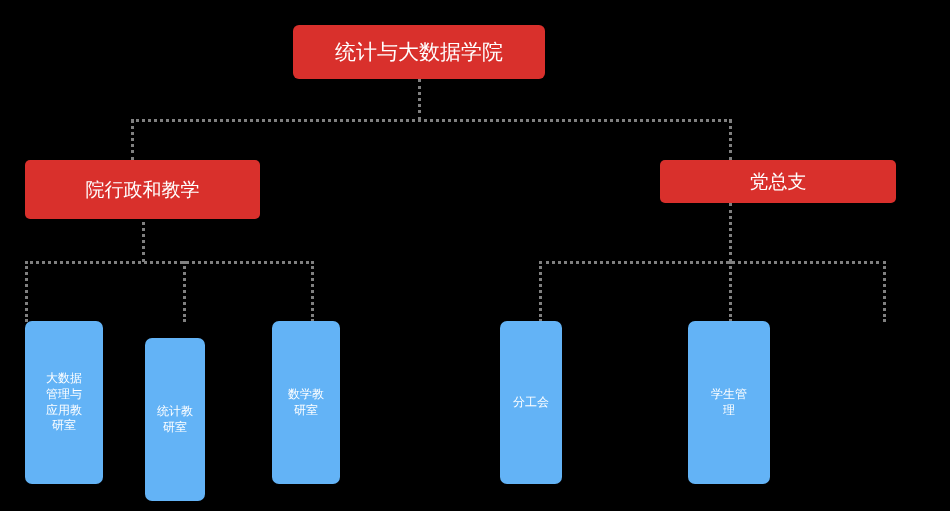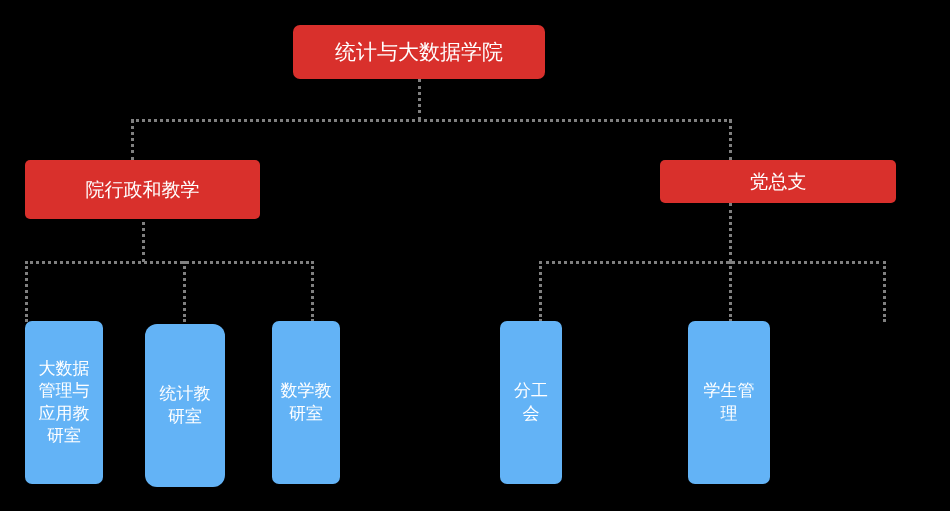--- a/index.html
+++ b/index.html
@@ -33,21 +33,21 @@
     font-size: 21px;
     border-radius: 7px;
   }
   .node.branch {
     background: #d9302c;
     font-size: 19px;
     border-radius: 5px;
   }
   .node.leaf {
     background: #63b3f6;
-    font-size: 17px;
+    font-size: 12px;
     border-radius: 7px;
     padding: 8px 7px;
   }
   
   .conn {
     position: absolute;
     z-index: 1;
   }
   .conn.v {
     width: 0;
@@ -73,32 +73,32 @@
   <div class="conn v" style="left:25px; top:261px; height:61px;"></div>
   <div class="conn v" style="left:183px; top:261px; height:61px;"></div>
   <div class="conn v" style="left:311px; top:261px; height:61px;"></div>
 
   <div class="conn v" style="left:729px; top:203px; height:59px;"></div>
   <div class="conn h" style="left:539px; top:261px; width:347px;"></div>
   <div class="conn v" style="left:539px; top:261px; height:61px;"></div>
   <div class="conn v" style="left:729px; top:261px; height:61px;"></div>
   <div class="conn v" style="left:883px; top:261px; height:61px;"></div>
 
-  <div class="node root" style="left:293px; top:25px; width:252px; height:54px;">统计与大数据学院</div>
+  <div class="node root" style="left:293px; top:25px; width:252px; height:54px;border-radius:6px;">统计与大数据学院</div>
 
   <div class="node branch" style="left:25px; top:160px; width:235px; height:59px;">院行政和教学</div>
 
   <div class="node branch" style="left:612px; top:160px; width:236px; height:43px;margin-left:48px;">党总支</div>
 
   <div class="node leaf" style="left:25px; top:321px; width:78px; height:163px;">大数据
 管理与
 应用教
 研室</div>
 
-  <div class="node leaf" style="left:145px; top:324px; width:80px; height:163px;border-radius:12px;">统计教
+  <div class="node leaf" style="left:145px; top:338px; width:60px; height:163px;">统计教
 研室</div>
 
   <div class="node leaf" style="left:272px; top:321px; width:68px; height:163px;">数学教
 研室</div>
 
   <div class="node leaf" style="left:500px; top:321px; width:62px; height:163px;">分工会</div>
 
   <div class="node leaf" style="left:688px; top:321px; width:82px; height:163px;">学生管
 理</div>
 

